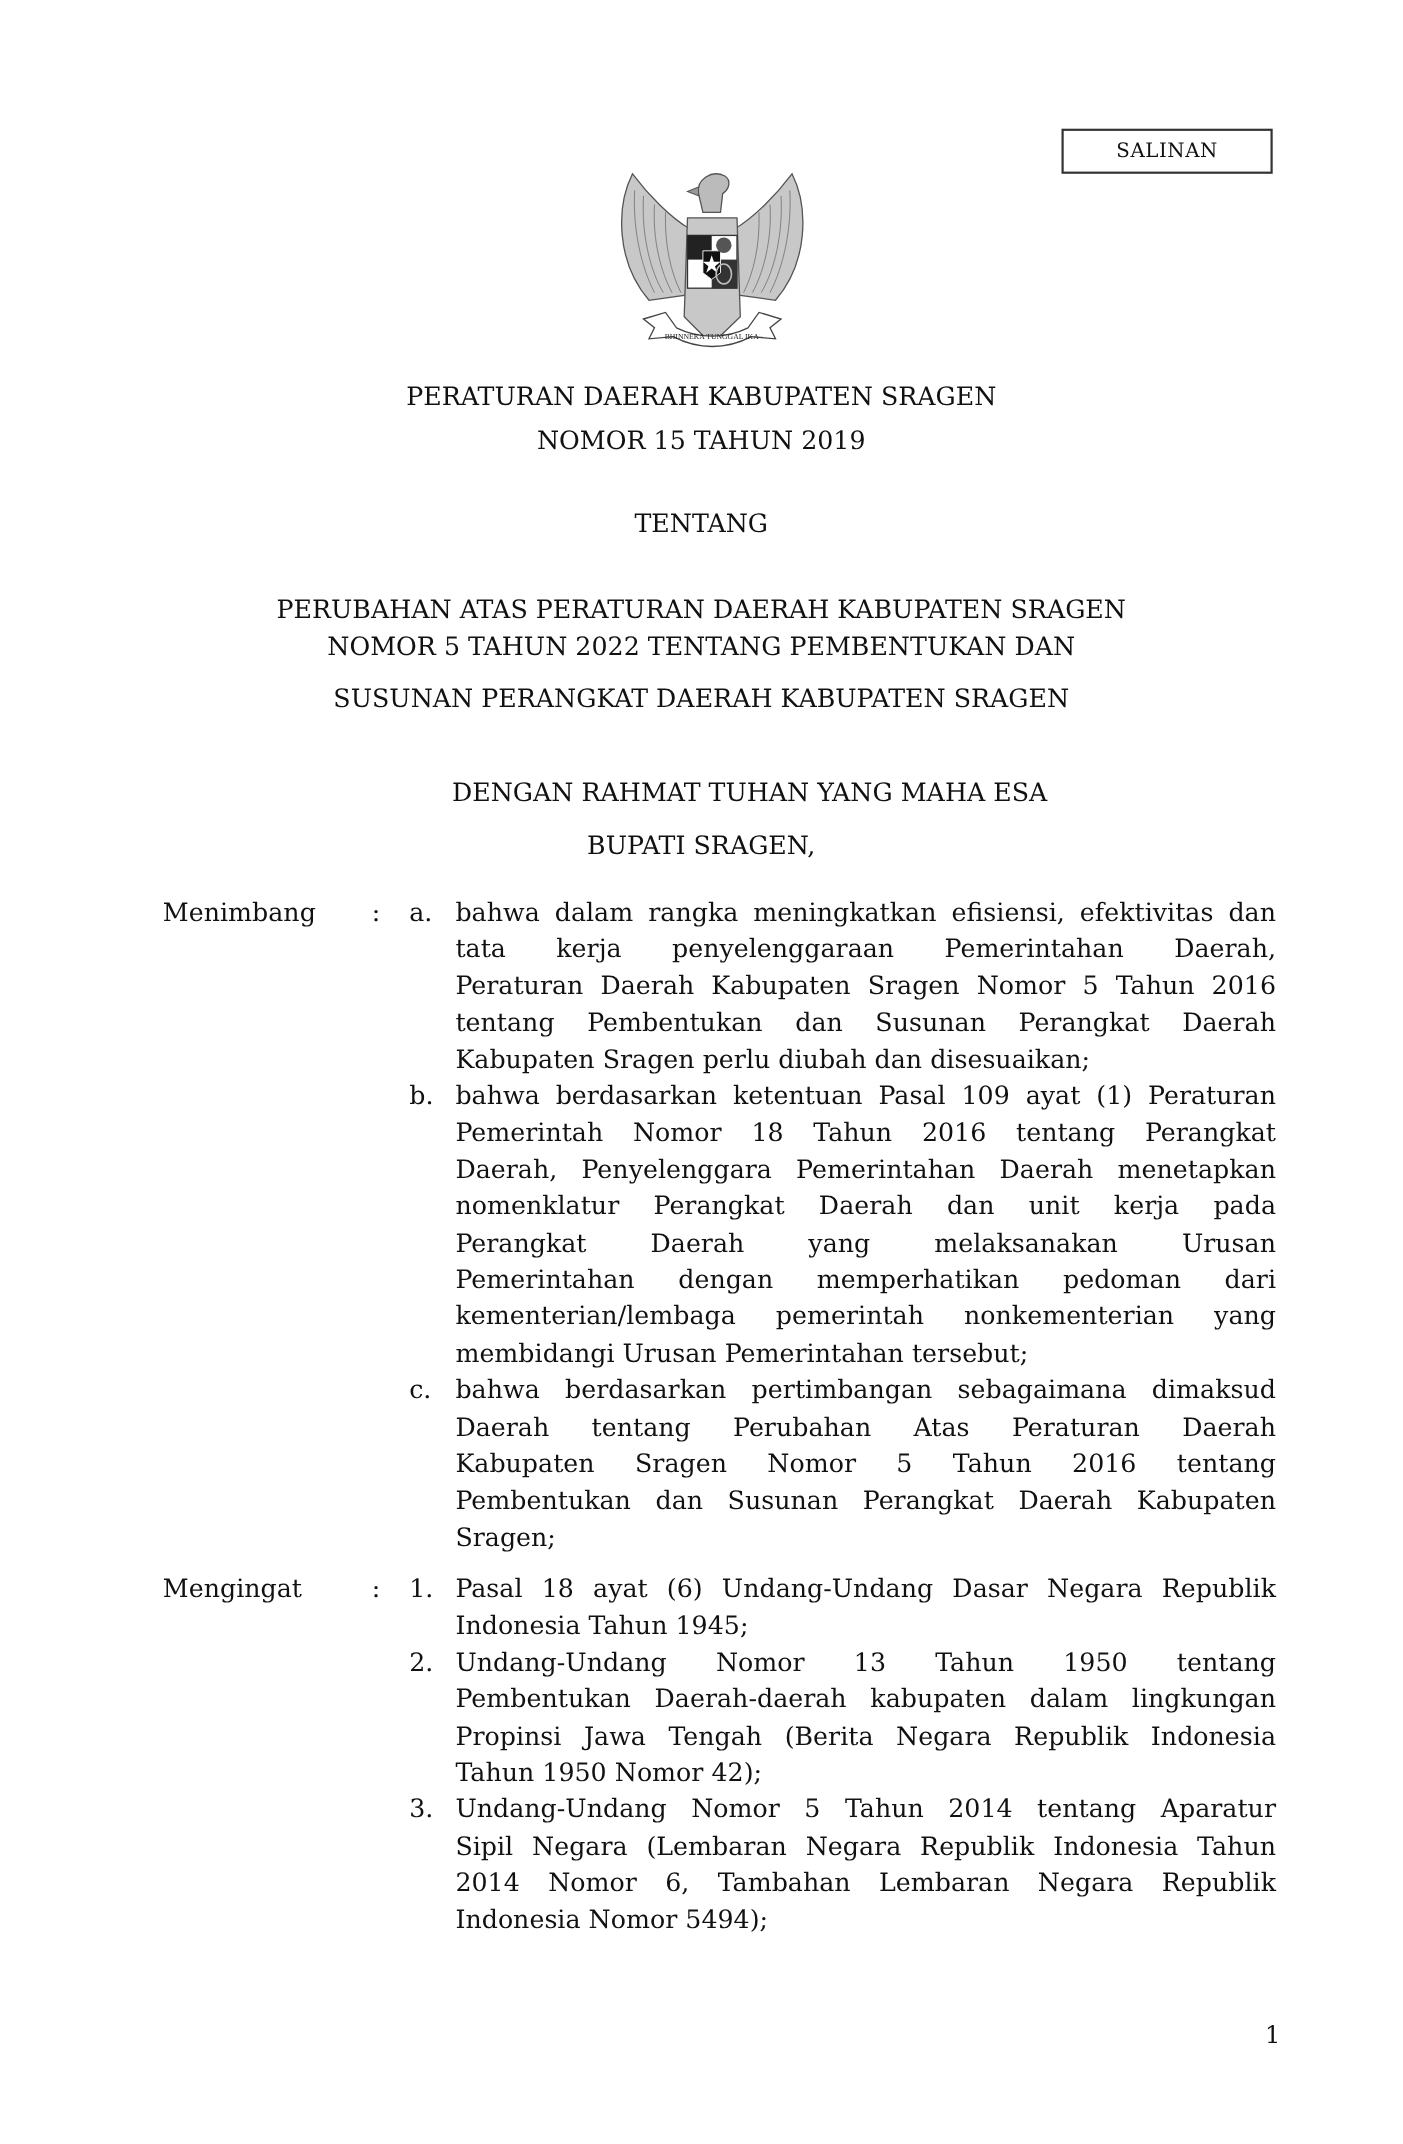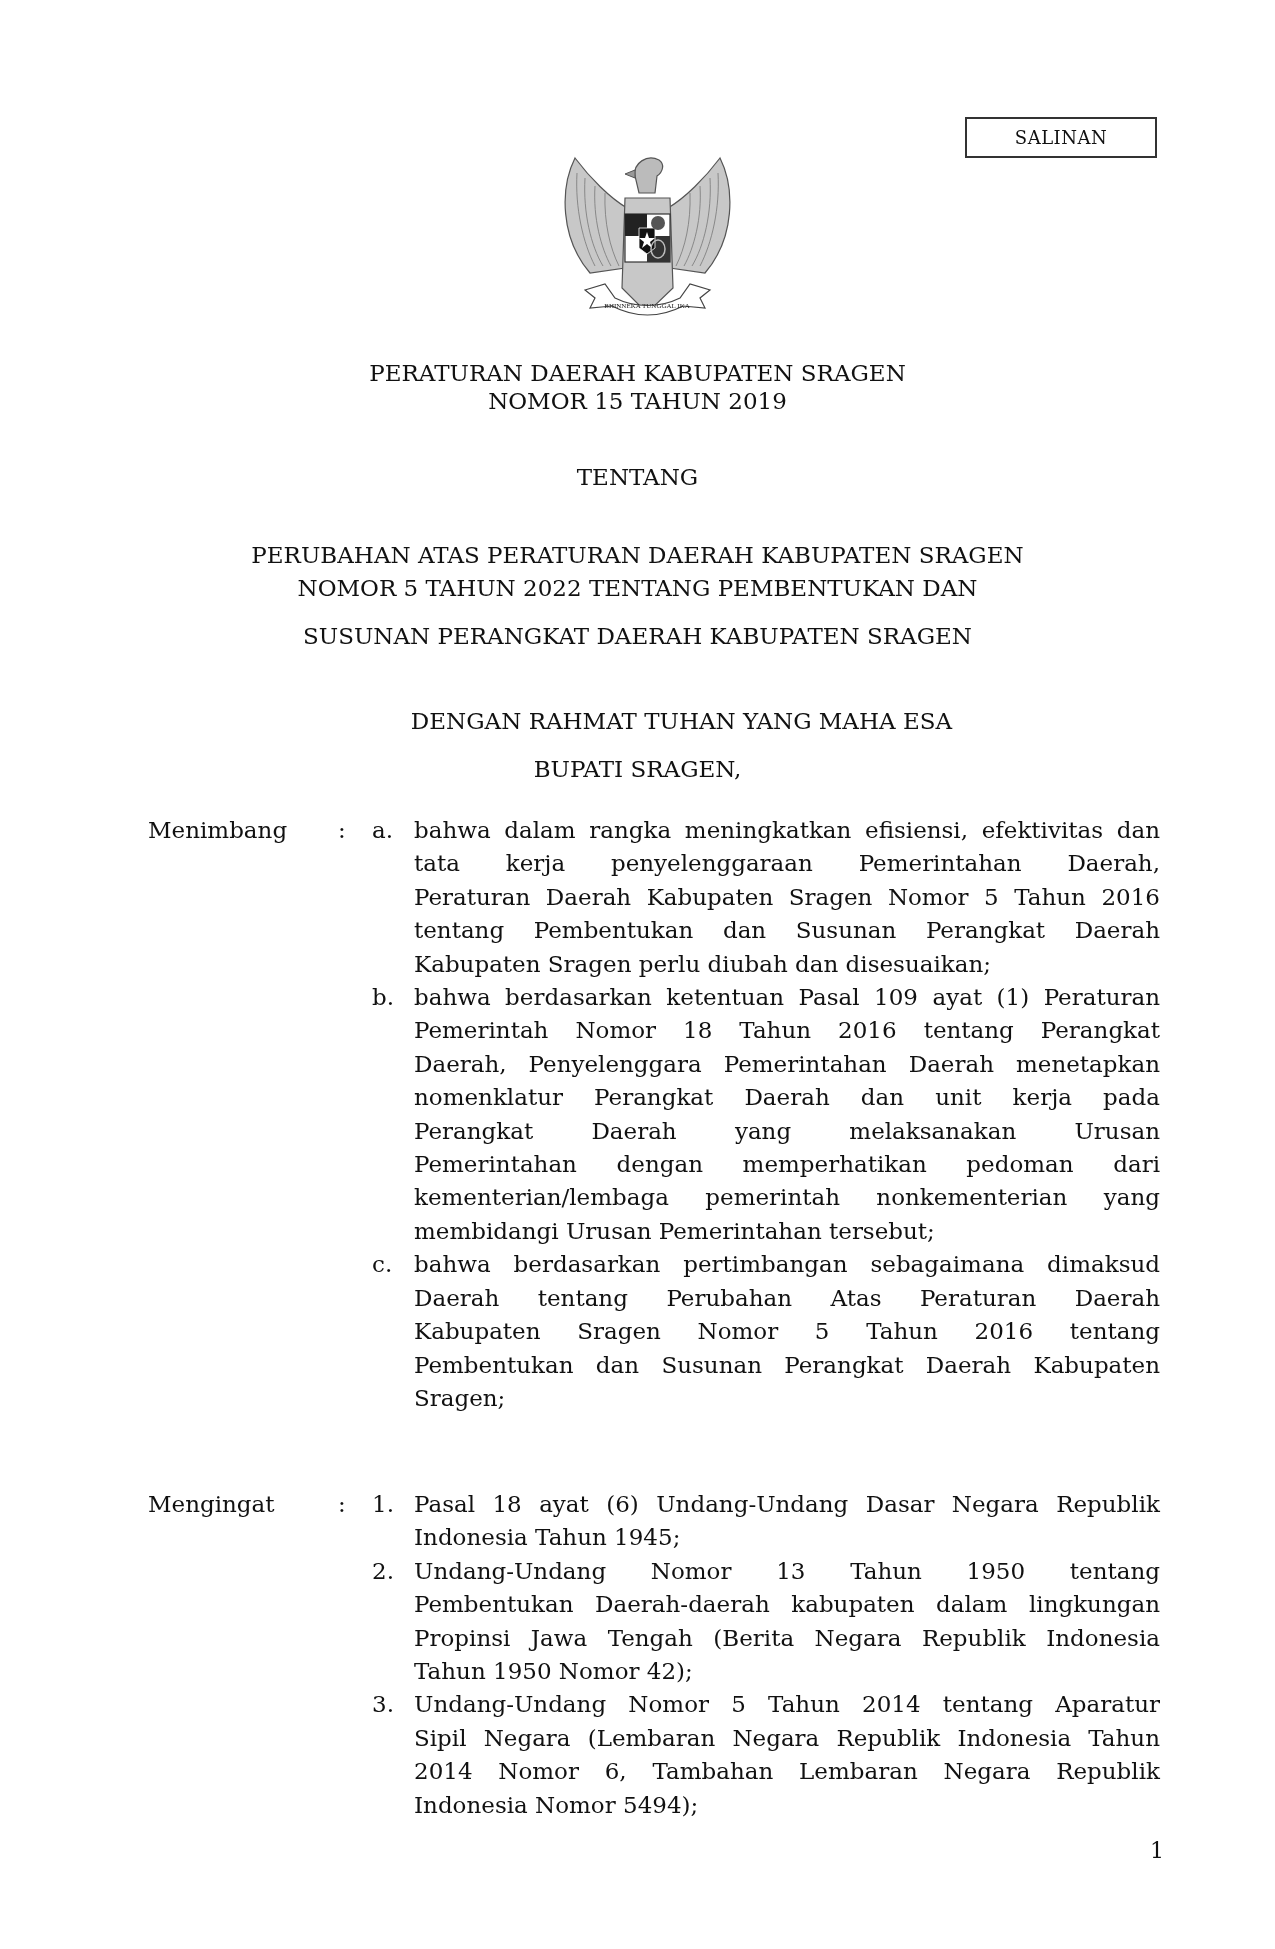--- a/index.html
+++ b/index.html
@@ -58,21 +58,21 @@
     <rect x="92" y="88" width="23" height="26" fill="#333"></rect>
     <path d="M84 80 L100 80 L100 100 L92 106 L84 100 Z" fill="#111" stroke="#fff" stroke-width="0.8"></path>
     <polygon points="92,84 94,90 100,90 95,94 97,100 92,96 87,100 89,94 84,90 90,90" fill="#fff"></polygon>
     <circle cx="103" cy="75" r="7" fill="#555"></circle>
     <ellipse cx="103" cy="101" rx="7" ry="9" fill="none" stroke="#bbb" stroke-width="1.5"></ellipse>
 
     <path d="M30 142 L50 136 L60 150 C80 160 105 160 125 150 L135 136 L155 142 L145 150 L150 160 L128 158 C105 170 80 170 57 158 L35 160 L40 150 Z" fill="#fff" stroke="#444" stroke-width="1.2"></path>
     <text x="92" y="160" font-size="7" text-anchor="middle" fill="#222" font-family="Liberation Serif, serif">BHINNEKA TUNGGAL IKA</text>
   </svg>
 
-  <div class="center-line" style="top:360px;">PERATURAN DAERAH KABUPATEN SRAGEN</div>
+  <div class="center-line" style="top:348px;">PERATURAN DAERAH KABUPATEN SRAGEN</div>
   <div class="center-line" style="top:388px;">NOMOR 15 TAHUN  2019</div>
   <div class="center-line" style="top:464px;">TENTANG</div>
   <div class="center-line" style="top:542px;">PERUBAHAN ATAS PERATURAN DAERAH KABUPATEN SRAGEN</div>
   <div class="center-line" style="top:575px;">NOMOR 5 TAHUN 2022 TENTANG PEMBENTUKAN DAN</div>
   <div class="center-line" style="top:623px;">SUSUNAN PERANGKAT DAERAH KABUPATEN SRAGEN</div>
   <div class="center-line" style="top:708px;margin-left:44px;">DENGAN RAHMAT TUHAN YANG MAHA ESA</div>
   <div class="center-line" style="top:756px;">BUPATI SRAGEN,</div>
 
   <div class="section" style="top:814px;">
     <div class="row">
@@ -109,21 +109,21 @@
             <span class="ln">Daerah  tentang Perubahan Atas Peraturan Daerah</span>
             <span class="ln">Kabupaten Sragen Nomor 5 Tahun 2016 tentang</span>
             <span class="ln">Pembentukan dan Susunan Perangkat Daerah Kabupaten</span>
             <span class="ln last">Sragen;</span>
           </div>
         </div>
       </div>
     </div>
   </div>
 
-  <div class="section" style="top:1488px;">
+  <div class="section" style="top:1429px;">
     <div class="row">
       <div class="label">Mengingat</div>
       <div class="colon">:</div>
       <div class="items">
         <div class="item">
           <div class="marker">1.</div>
           <div class="text">
             <span class="ln">Pasal 18 ayat (6) Undang-Undang Dasar Negara Republik</span>
             <span class="ln last">Indonesia Tahun 1945;</span>
           </div>

